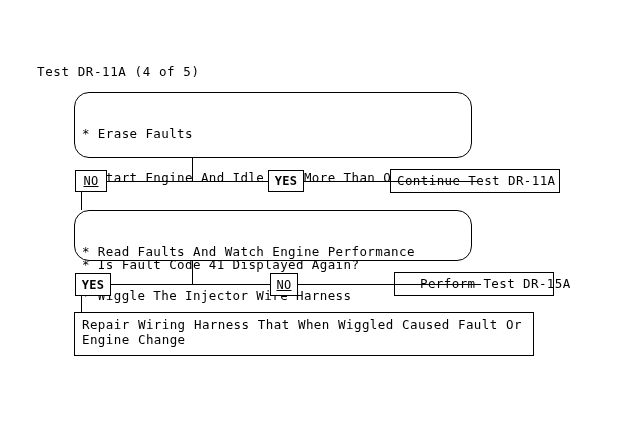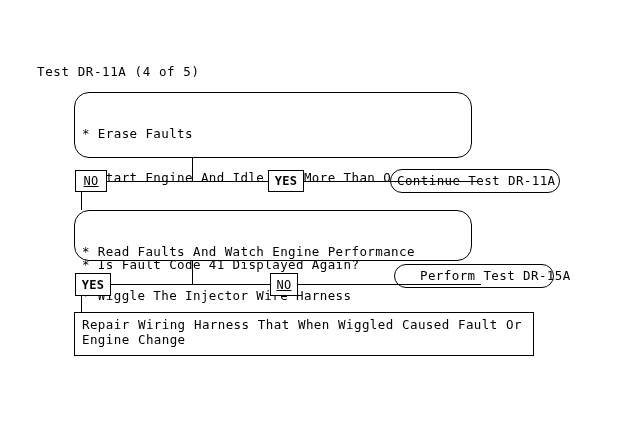--- a/index.html
+++ b/index.html
@@ -38,21 +38,20 @@
     padding: 5px 0 4px 7px;
     border-radius: 15px;
   }
   .step-box .line {
     white-space: pre;
   }
   .action-box {
     display: flex;
     align-items: center;
     padding-left: 6px;
-    border-radius: 12px;
   }
   .wrap-box {
     padding: 5px 6px 4px 7px;
     white-space: normal;
     word-spacing: 0.5px;
   }
   .dec {
     position: absolute;
     box-sizing: border-box;
     border: 1.5px solid #000000;
@@ -120,21 +119,21 @@
   </div>
 
   <div class="vline" style="left:192px; top:261px; height:23px;"></div>
 
   <div class="hline" style="left:81px; top:284px; width:400px;"></div>
 
   <div class="dec dec-yes" style="left:75px; top:273px; width:36px; height:23px;">YES</div>
 
   <div class="dec dec-no" style="left:270px; top:273px; width:28px; height:23px;">NO</div>
 
-  <div class="box action-box" style="left:394px; top:264px; width:160px; height:24px;padding-left:25px;">
+  <div class="box action-box" style="left:394px; top:272px; width:160px; height:24px;padding-left:25px;">
     <span>Perform Test DR-15A</span>
   </div>
 
   <div class="vline" style="left:81px; top:296px; height:16px;"></div>
 
   <div class="box wrap-box" style="left:74px; top:312px; width:460px; height:44px;">
     <span>Repair Wiring Harness That When Wiggled Caused Fault Or Engine Change</span>
   </div>
 
 </div>

